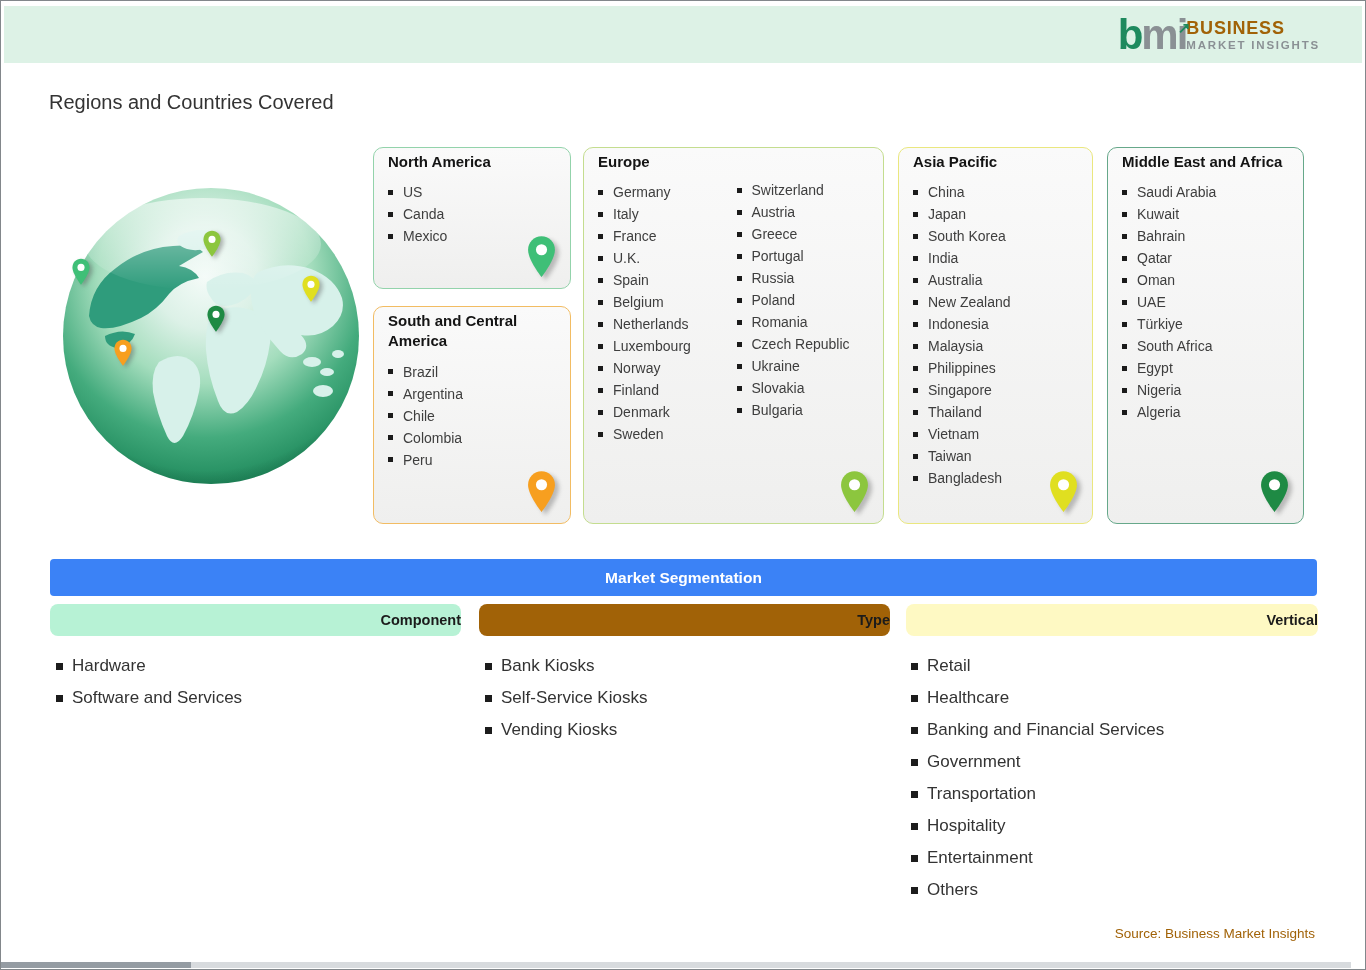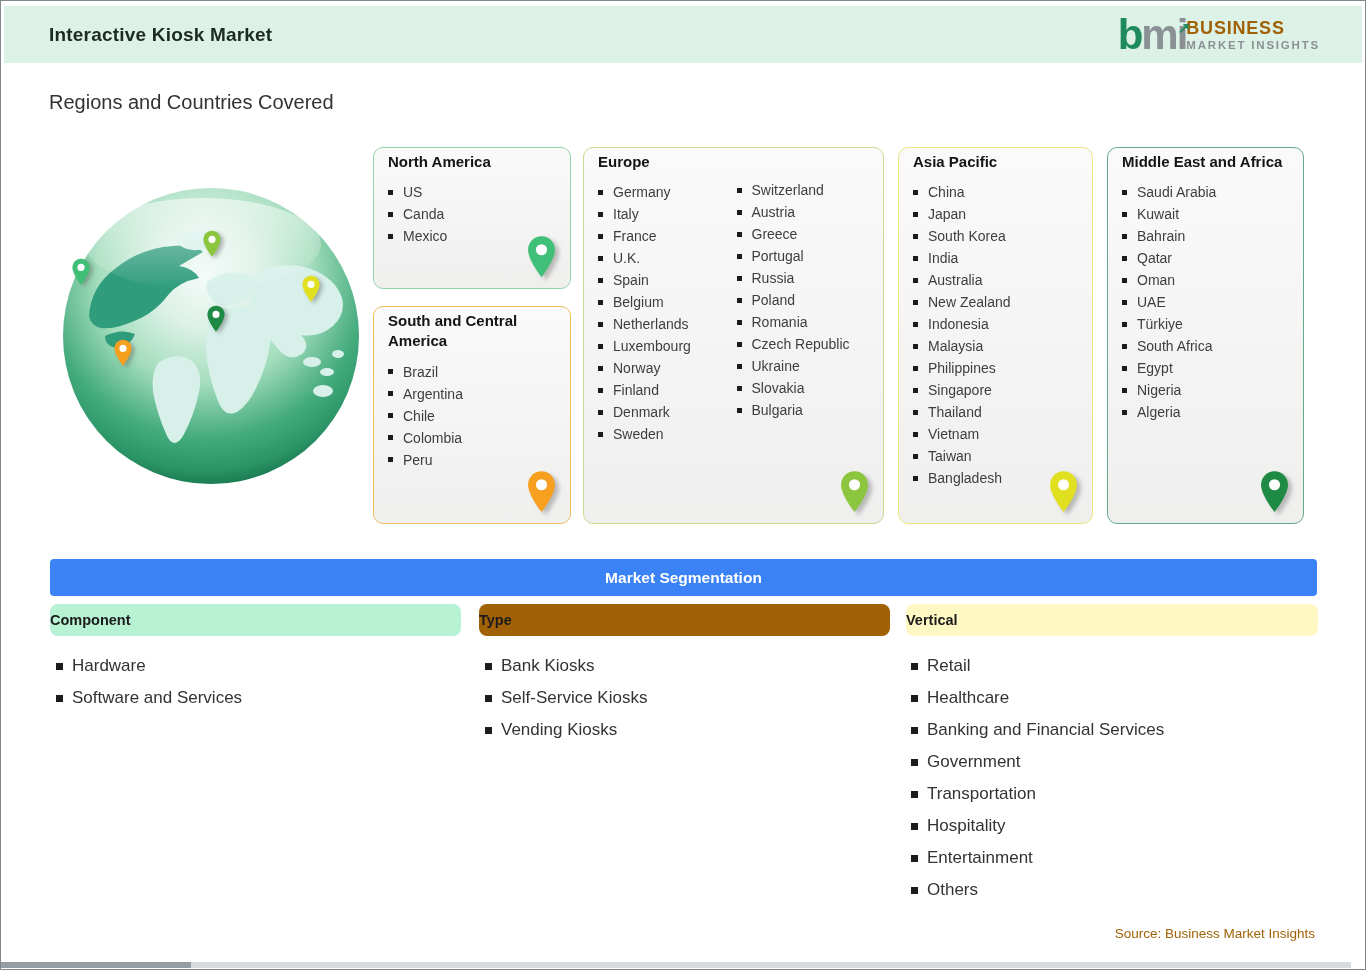--- a/index.html
+++ b/index.html
@@ -34,21 +34,21 @@
   .card-pin { position:absolute; right:13px; bottom:9px; width:31px; height:44px; filter:drop-shadow(4px 3px 2px rgba(100,100,100,.4)); }
   .card-na  { left:372px; top:146px; width:198px; height:142px; }
   .card-sca { left:372px; top:305px; width:198px; height:218px; }
   .card-eu  { left:582px; top:146px; width:301px; height:377px; }
   .card-ap  { left:897px; top:146px; width:195px; height:377px; }
   .card-mea { left:1106px; top:146px; width:197px; height:377px; }
   .card-eu .country-list { column-count:2; column-gap:6px; column-fill:auto; height:266px; }
 
   
   .seg-banner { position:absolute; left:49px; top:558px; width:1267px; height:37px; background:#1e7a58; border-radius:4px; color:#fff; font-size:15.5px; font-weight:bold; text-align:center; line-height:37px; }
-  .seg-header { position:absolute; top:603px; height:32px; background:#b7f2d5; border-radius:8px; text-align:left; line-height:32px; font-size:14.5px; font-weight:bold; color:#1b1b1b; }
+  .seg-header { position:absolute; top:603px; height:32px; background:#b7f2d5; border-radius:8px; text-align:right; line-height:32px; font-size:14.5px; font-weight:bold; color:#1b1b1b; }
   .seg-h1 { left:49px;  width:411px; }
   .seg-h2 { left:478px; width:411px; }
   .seg-h3 { left:905px; width:412px; }
   .seg-list { position:absolute; top:655px; list-style:none; }
   .seg-l1 { left:55px; }
   .seg-l2 { left:484px; }
   .seg-l3 { left:910px; }
   .seg-item { display:flex; align-items:center; height:20px; margin-bottom:12px; font-size:17px; color:#333; }
   .seg-item .sq2 { flex:0 0 auto; width:7px; height:7px; background:#1c1c1c; margin-right:9px; }
 
@@ -57,21 +57,20 @@
   
   .hscroll { position:absolute; left:0; right:14px; bottom:1px; height:6px; background:#d8dbde; }
   .hscroll .thumb { position:absolute; left:0; top:0; width:190px; height:6px; background:#959ca3; }
 </style>
 </head>
 <body>
 
 <div class="page">
 
   <header class="topbar" style="background-color: rgb(221, 242, 230);">
-    <h1>Interactive Kiosk Market</h1>
     <div class="logo">
       <div class="logo-mark">
         <span class="lb">b</span><span class="lg">mi</span>
         <span class="arrow">↗</span>
       </div>
       <div class="logo-text">
         <div class="l1">BUSINESS</div>
         <div class="l2">MARKET INSIGHTS</div>
       </div>
     </div>

